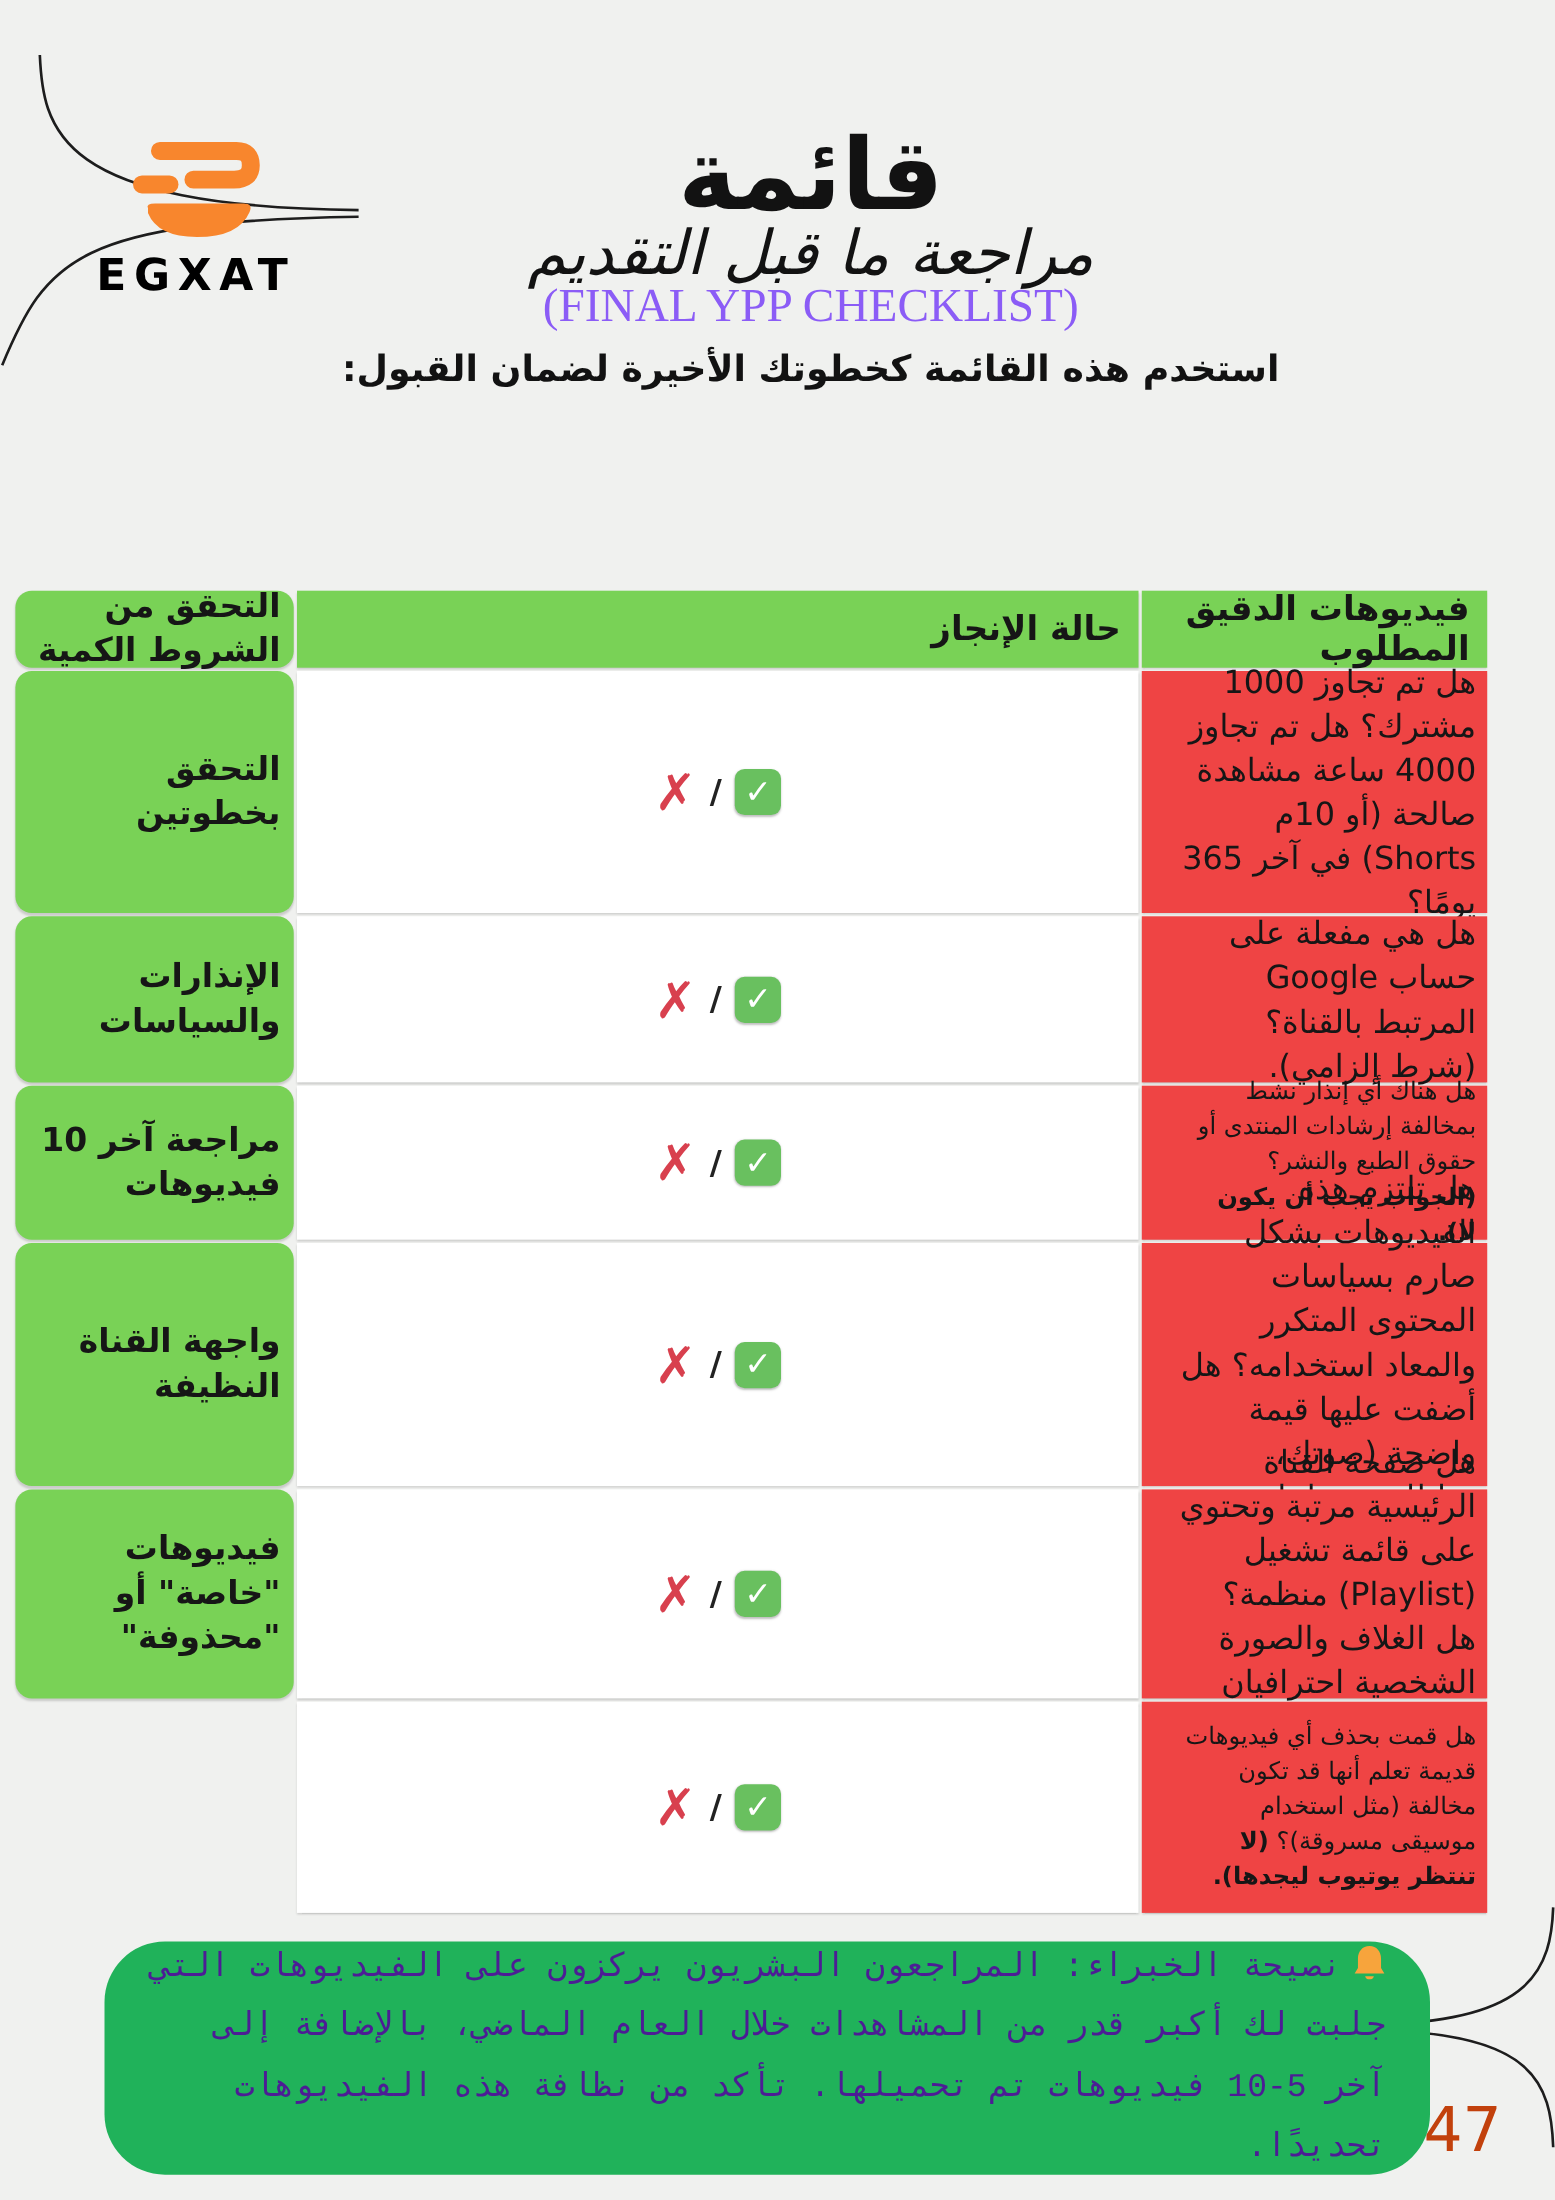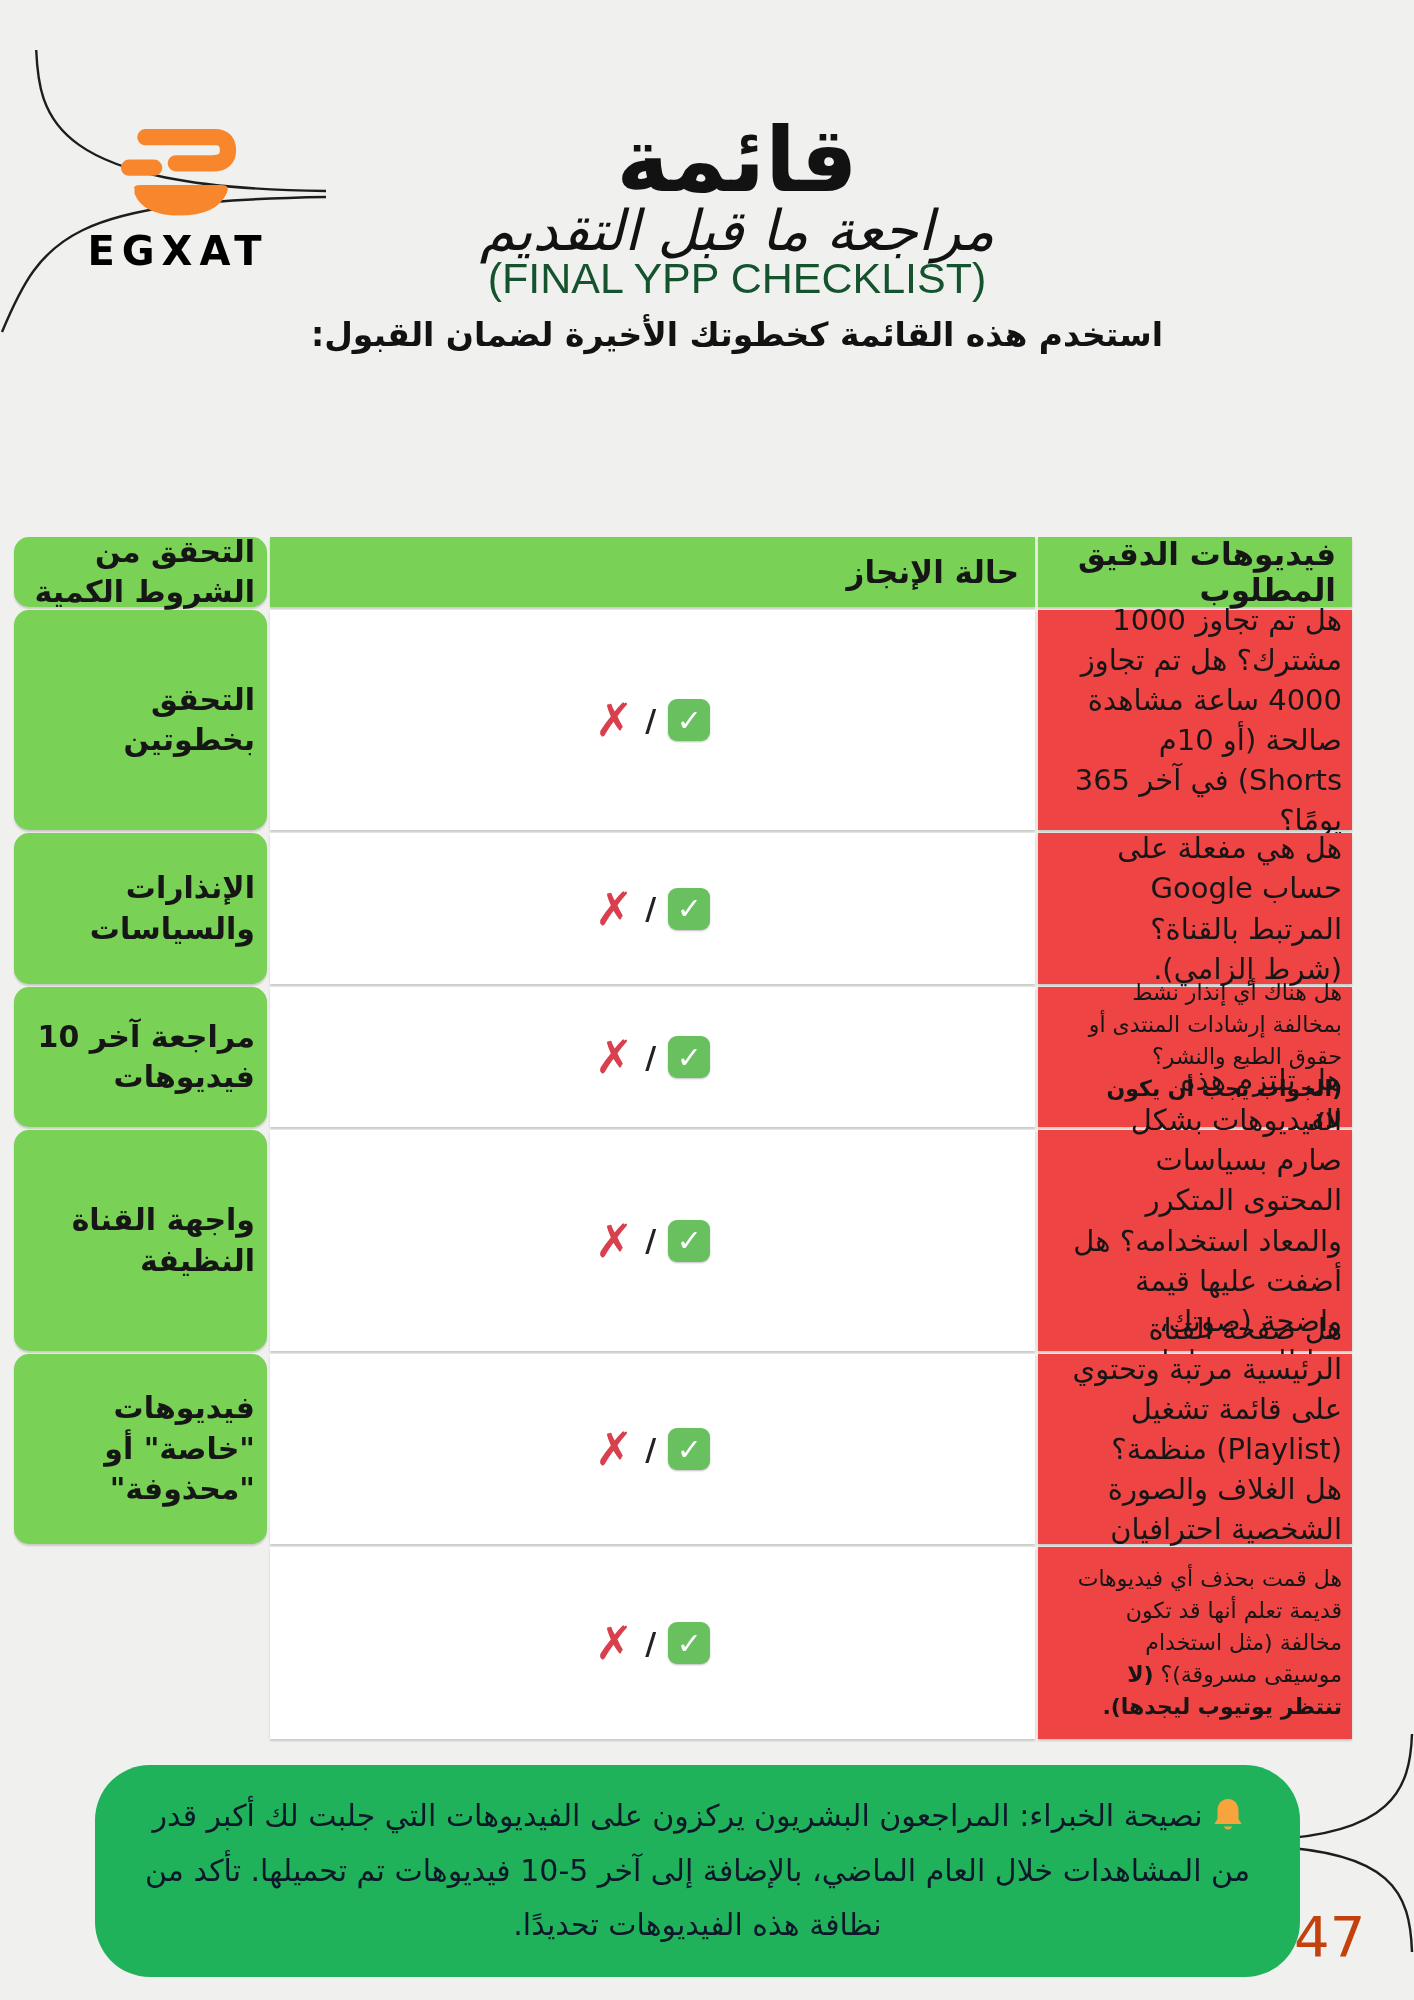--- a/index.html
+++ b/index.html
@@ -12,21 +12,21 @@
   .deco-br{left:1262px;top:1732px;}
 
   
   .logo{position:absolute;left:78px;top:122px;width:200px;text-align:center;z-index:2;}
   .logo-text{font-weight:bold;font-size:40px;letter-spacing:7px;color:#000000;margin-top:2px;font-family:"DejaVu Sans",sans-serif;}
 
   
   .titles{position:absolute;left:60px;right:0;top:108px;text-align:center;z-index:2;color:#121212;}
   .t1{font-size:90px;font-weight:bold;line-height:1.15;letter-spacing:-2px;}
   .t2{font-size:56px;font-weight:normal;font-style:italic;line-height:1.55;margin-top:-24px;font-family:"DejaVu Serif","DejaVu Sans",serif;}
-  .t3{font-family:Liberation Sans, sans-serif;font-size:43px;margin-top:-20px;letter-spacing:0px;color:#14532d;}
+  .t3{font-family:Liberation Serif, serif;font-size:43px;margin-top:-20px;letter-spacing:0px;color:#8b5cf6;}
   .t4{font-size:33px;font-weight:bold;margin-top:12px;direction:rtl;}
 
   
   .table{position:absolute;left:14px;top:537px;width:1338px;display:grid;direction:rtl;
          grid-template-columns:314px 765px 253px;
          grid-template-rows:70px 220px 151px 140px 221px 190px 192px;
          gap:3px;z-index:2;}
   .cell{display:flex;align-items:center;box-shadow:0 2px 2px rgba(0,0,0,.16);color:#161616;}
   .c-head{background:#79d256;font-weight:bold;font-size:31px;justify-content:flex-start;padding:0 16px;direction:rtl;text-align:right;}
   .c-act{background:#79d256;font-weight:bold;font-size:30px;line-height:1.35;padding:0 12px;direction:rtl;text-align:right;justify-content:flex-start;border-radius:15px;}
@@ -34,21 +34,21 @@
   .c-det.small{font-size:22px;line-height:1.45;}
   .c-det strong{font-weight:bold;}
   .c-stat{background:#ffffff;justify-content:center;direction:ltr;gap:12px;}
   .x-mark{color:#d8404e;font-size:46px;font-weight:bold;line-height:1;}
   .slash{color:#222;font-size:30px;font-weight:bold;}
   .check-box{width:42px;height:42px;border-radius:9px;background:#69c05f;color:#fff;display:flex;align-items:center;justify-content:center;font-size:30px;font-weight:bold;box-shadow:0 1px 2px rgba(0,0,0,.25);}
 
   
   .tip{position:absolute;left:95px;top:1765px;width:1205px;height:212px;background:#20b25a;border-radius:55px;
        z-index:3;display:flex;align-items:center;justify-content:center;padding:0 40px;box-sizing:border-box;}
-  .tip-inner{direction:rtl;text-align:center;font-size:30px;line-height:1.82;color:#0f172a;}
+  .tip-inner{direction:rtl;font-size:30px;line-height:1.82;color:#4c1d95;font-family:Liberation Mono, monospace;}
   .bell{vertical-align:-6px;margin-left:10px;}
 
   .page-number{position:absolute;left:1294px;top:1904px;font-size:56px;color:#c2410c;z-index:2;}
 </style>
 </head>
 <body>
 
 <div class="page">
 
   <svg class="deco deco-tl" width="330" height="285" viewBox="0 0 330 285">

